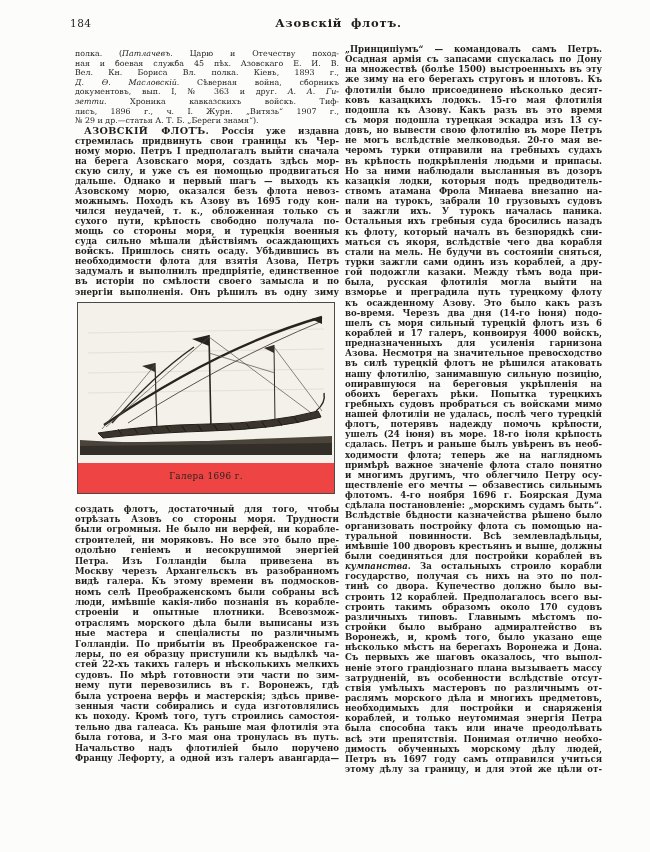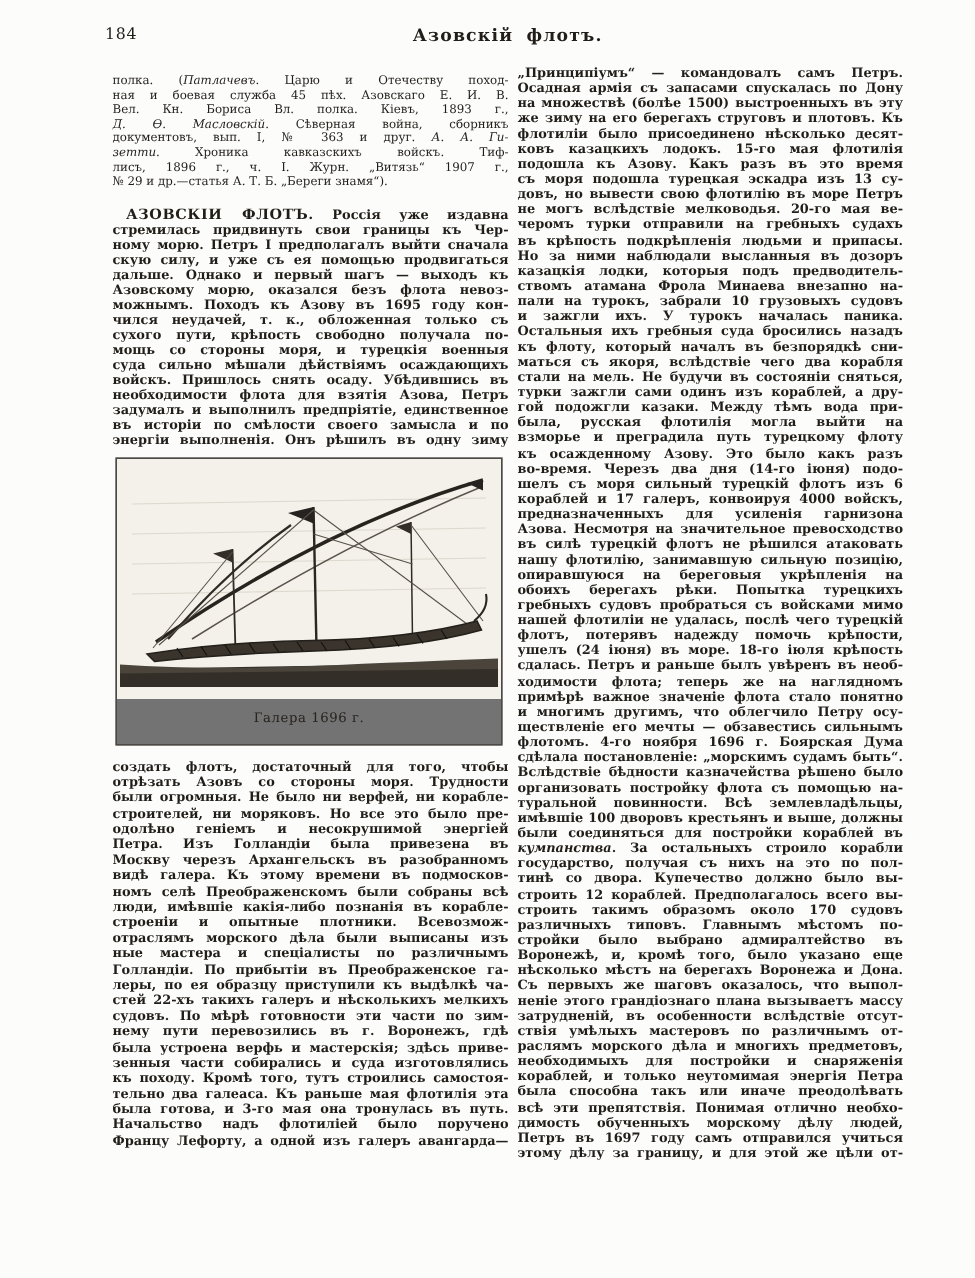--- a/index.html
+++ b/index.html
@@ -20,29 +20,29 @@
     text-align:justify;text-align-last:justify;-moz-text-align-last:justify;
     overflow:hidden;white-space:nowrap;
   }
   
   .ln{white-space:normal;}
   .ln.end{text-align-last:left;}
   .ln.ind{text-indent:9px;}
   .biblio{margin-top:3px;font-size:7.9px;}
   .biblio .ln{height:9.6px;line-height:9.6px;}
   .body-txt{font-size:8.6px;font-weight:bold;}
-  .part1{margin-top:13px;}
+  .part1{}
   .part1 .ln{height:10.05px;line-height:10.05px;}
   .part1 .ln b{font-size:9.6px;letter-spacing:.4px;}
   .part2{margin-top:10px;}
   .part2 .ln{height:10.4px;line-height:10.4px;}
   .col-right .ln{height:10.15px;line-height:10.15px;}
   .figure{
     margin:5px 0 0 2px;width:258px;box-sizing:border-box;
-    border:1px solid #4d4a45;background:#737373;
+    border:1px solid #4d4a45;background:#ef4444;
   }
   .figure svg{display:block;}
   .fig-cap{
     height:30px;line-height:26px;text-align:center;
     font-size:8.8px;letter-spacing:.4px;color:#26221e;
   }
   i{font-style:italic;}
 </style>
 </head>
 <body>
@@ -59,20 +59,21 @@
       <div class="ln">документовъ, вып. I, № 363 и друг. <i>А. А. Ги-</i></div>
       <div class="ln"><i>зетти</i>. Хроника кавказскихъ войскъ. Тиф-</div>
       <div class="ln">лисъ, 1896 г., ч. I. Журн. „Витязь“ 1907 г.,</div>
       <div class="ln end">№ 29 и др.—статья А. Т. Б. „Береги знамя“).</div>
     </div>
 
   <div class="body-txt part1">
       <div class="ln ind"><b>АЗОВСКІЙ ФЛОТЪ.</b> Россія уже издавна</div>
       <div class="ln">стремилась придвинуть свои границы къ Чер-</div>
       <div class="ln">ному морю. Петръ I предполагалъ выйти сначала</div>
+      <div class="ln">на берега Азовскаго моря, создать здѣсь мор-</div>
       <div class="ln">скую силу, и уже съ ея помощью продвигаться</div>
       <div class="ln">дальше. Однако и первый шагъ — выходъ къ</div>
       <div class="ln">Азовскому морю, оказался безъ флота невоз-</div>
       <div class="ln">можнымъ. Походъ къ Азову въ 1695 году кон-</div>
       <div class="ln">чился неудачей, т. к., обложенная только съ</div>
       <div class="ln">сухого пути, крѣпость свободно получала по-</div>
       <div class="ln">мощь со стороны моря, и турецкія военныя</div>
       <div class="ln">суда сильно мѣшали дѣйствіямъ осаждающихъ</div>
       <div class="ln">войскъ. Пришлось снять осаду. Убѣдившись въ</div>
       <div class="ln">необходимости флота для взятія Азова, Петръ</div>

